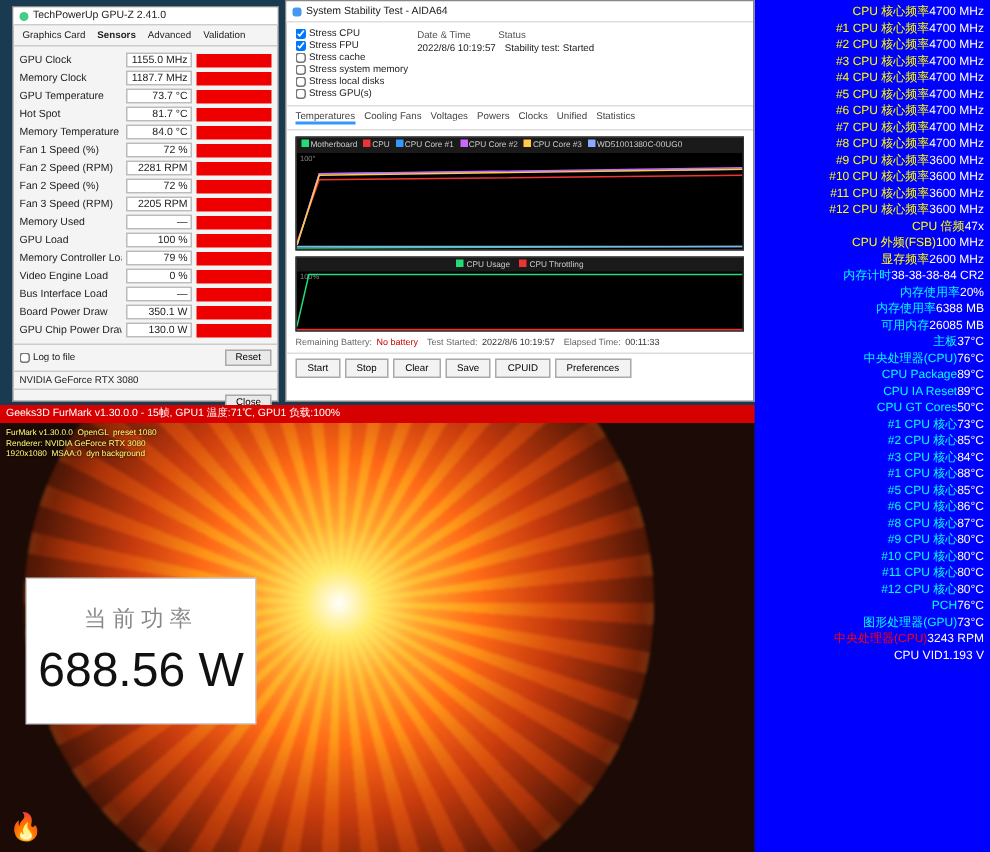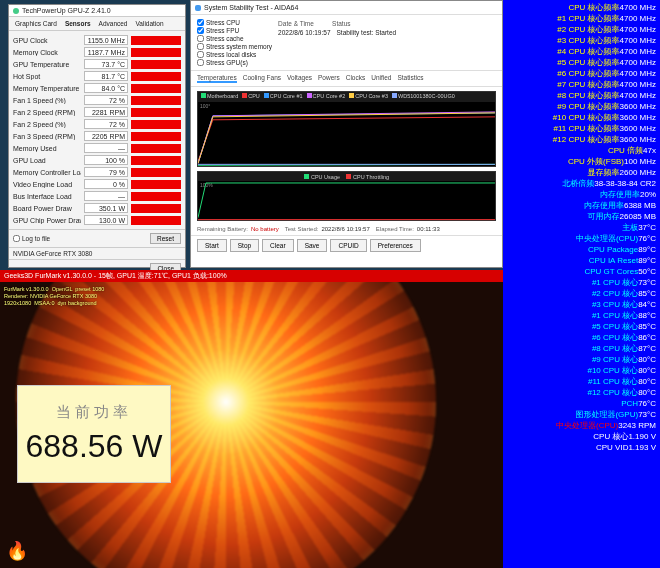--- a/index.html
+++ b/index.html
@@ -58,21 +58,21 @@
 #render{position:absolute;left:0;top:282px;width:503px;height:286px;background:#1b0a05;overflow:hidden}
 #render .fire{position:absolute;left:45%;top:42%;width:420px;height:420px;transform:translate(-50%,-50%);border-radius:50%;
  background:radial-gradient(circle at 50% 50%,#fff 0%,#ffe97a 8%,#ffb03a 18%,#ff7a1a 32%,#c8430f 48%,#5a1d07 68%,rgba(0,0,0,0) 78%);
  filter:blur(1px)}
 #render .fire::after{content:"";position:absolute;inset:0;border-radius:50%;
  background:repeating-conic-gradient(from 0deg,rgba(255,200,80,.35) 0 4deg,rgba(120,40,10,.2) 4deg 9deg);mix-blend-mode:overlay}
 #render .overlaytxt{position:absolute;left:4px;top:4px;color:#ff7;font-size:5.5px;line-height:7px;text-shadow:0 0 2px #000;white-space:pre}
 #render .flame{position:absolute;left:6px;bottom:6px;font-size:18px}
 
 
-#power{position:absolute;left:18px;top:386px;width:152px;height:96px;background:#fef9c3;display:flex;flex-direction:column;align-items:center;justify-content:center;box-shadow:0 0 0 1px #ccc}
+#power{position:absolute;left:18px;top:386px;width:152px;height:96px;background:#ffffff;display:flex;flex-direction:column;align-items:center;justify-content:center;box-shadow:0 0 0 1px #ccc}
 #power .lbl{font-size:15px;color:#888;letter-spacing:4px;margin-bottom:6px}
 #power .val{font-size:32px;color:#111}
 
 input[type=checkbox]{width:7px;height:7px}
 </style>
 </head>
 <body>
 
 <div id="stats">
     <div class="row y">
@@ -133,21 +133,21 @@
     </div>
     <div class="row y">
       <span class="k">CPU 外频(FSB)</span>
       <span>100 MHz</span>
     </div>
     <div class="row y">
       <span class="k">显存频率</span>
       <span>2600 MHz</span>
     </div>
     <div class="row c">
-      <span class="k">北桥倍频</span>
+      <span class="k">内存计时</span>
       <span>38-38-38-84 CR2</span>
     </div>
     <div class="row c">
       <span class="k">内存使用率</span>
       <span>20%</span>
     </div>
     <div class="row c">
       <span class="k">内存使用率</span>
       <span>6388 MB</span>
     </div>
@@ -223,24 +223,20 @@
       <span class="k">PCH</span>
       <span>76°C</span>
     </div>
     <div class="row c">
       <span class="k">图形处理器(GPU)</span>
       <span>73°C</span>
     </div>
     <div class="row r">
       <span class="k">中央处理器(CPU)</span>
       <span>3243 RPM</span>
-    </div>
-    <div class="row w">
-      <span class="k">CPU 核心</span>
-      <span>1.190 V</span>
     </div>
     <div class="row w">
       <span class="k">CPU VID</span>
       <span>1.193 V</span>
     </div>
   </div>
 
 <div id="gpuz">
   <div class="title">
     <span class="dot"></span>

